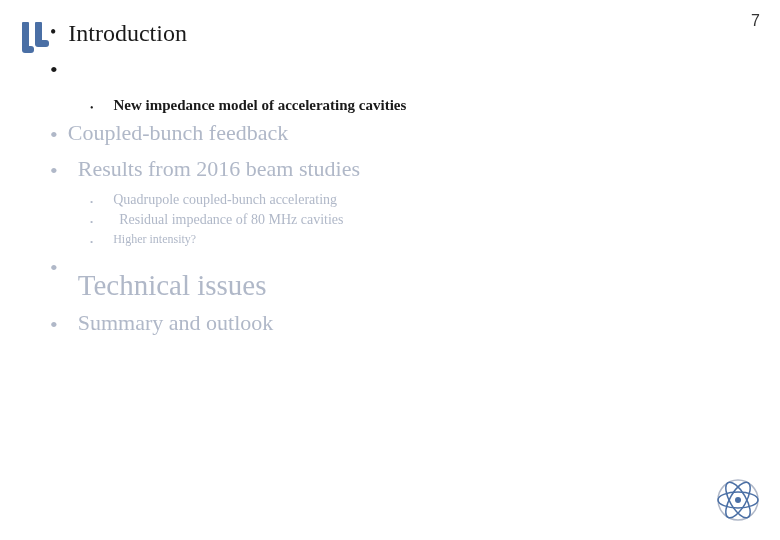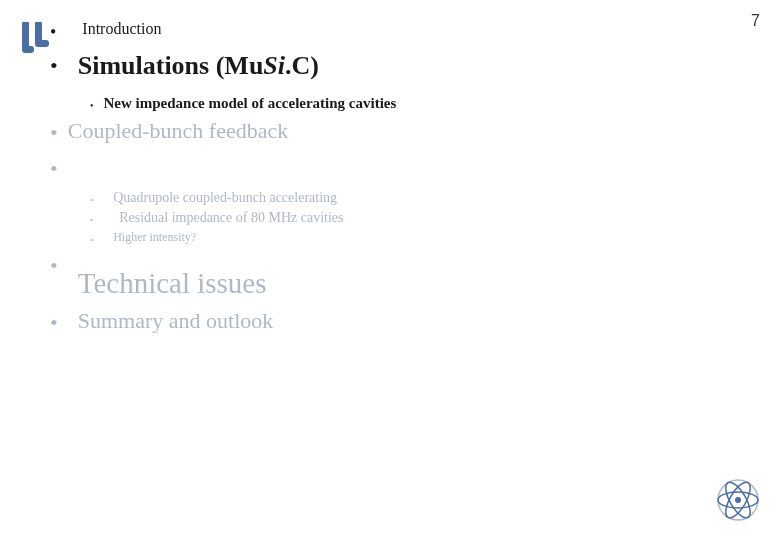--- a/index.html
+++ b/index.html
@@ -134,44 +134,44 @@
     </svg>
   </div>
 
   <div class="page-number">7</div>
 
 
   <div class="content-area">
 
     <div class="item-row">
       <span class="bullet item-active">•</span>
-      <span class="item-text item-active" style="font-size:16px; color:#1a1a1a; margin-left:16px;">Introduction</span>
+      <span class="item-text item-active" style="font-size:24px; color:#1a1a1a; margin-left:2px;">Introduction</span>
     </div>
 
     <div class="item-row item-row-lg">
       <span class="bullet item-active" style="font-size:22px;">•</span>
-      <span class="item-text" style="font-size:26px; font-weight:bold; color:#1a1a1a; margin-left:10px;">Simulations (Mu<span style="font-style:italic;">Si</span>.C)</span>
     </div>
 
     <div class="sub-item-active">
       <span class="bullet" style="font-size:10px; margin-top:5px; color:#1a1a1a;">•</span>
-      <span class="item-text" style="font-size:15px; font-weight:bold; color:#1a1a1a; ">New impedance model of accelerating cavities</span>
+      <span class="item-text" style="font-size:15px; font-weight:bold; color:#1a1a1a; margin-left:10px;">New impedance model of accelerating cavities</span>
     </div>
 
     <div style="margin-bottom:6px;"></div>
 
     <div class="item-row">
       <span class="bullet" style="color:#b0b8c8; font-size:22px;">•</span>
       <span class="item-text" style="font-size:22px; color:#b0b8c8; ">Coupled-bunch feedback</span>
     </div>
 
     <div style="margin-bottom:4px;"></div>
 
     <div class="item-row">
       <span class="bullet" style="color:#b0b8c8; font-size:22px;">•</span>
+      <span class="item-text" style="font-size:22px; color:#b0b8c8; margin-left:10px;">Results from 2016 beam studies</span>
     </div>
 
     <div class="sub-item-grey">
       <span class="bullet" style="font-size:9px; margin-top:5px; color:#b0b8c8;">•</span>
       <span class="item-text" style="font-size:14px; color:#b0b8c8; margin-left:10px;">Quadrupole coupled-bunch accelerating</span>
     </div>
     <div class="sub-item-grey">
       <span class="bullet" style="font-size:9px; margin-top:5px; color:#b0b8c8;">•</span>
       <span class="item-text" style="font-size:14px; color:#b0b8c8; margin-left:16px;">Residual impedance of 80 MHz cavities</span>
     </div>

